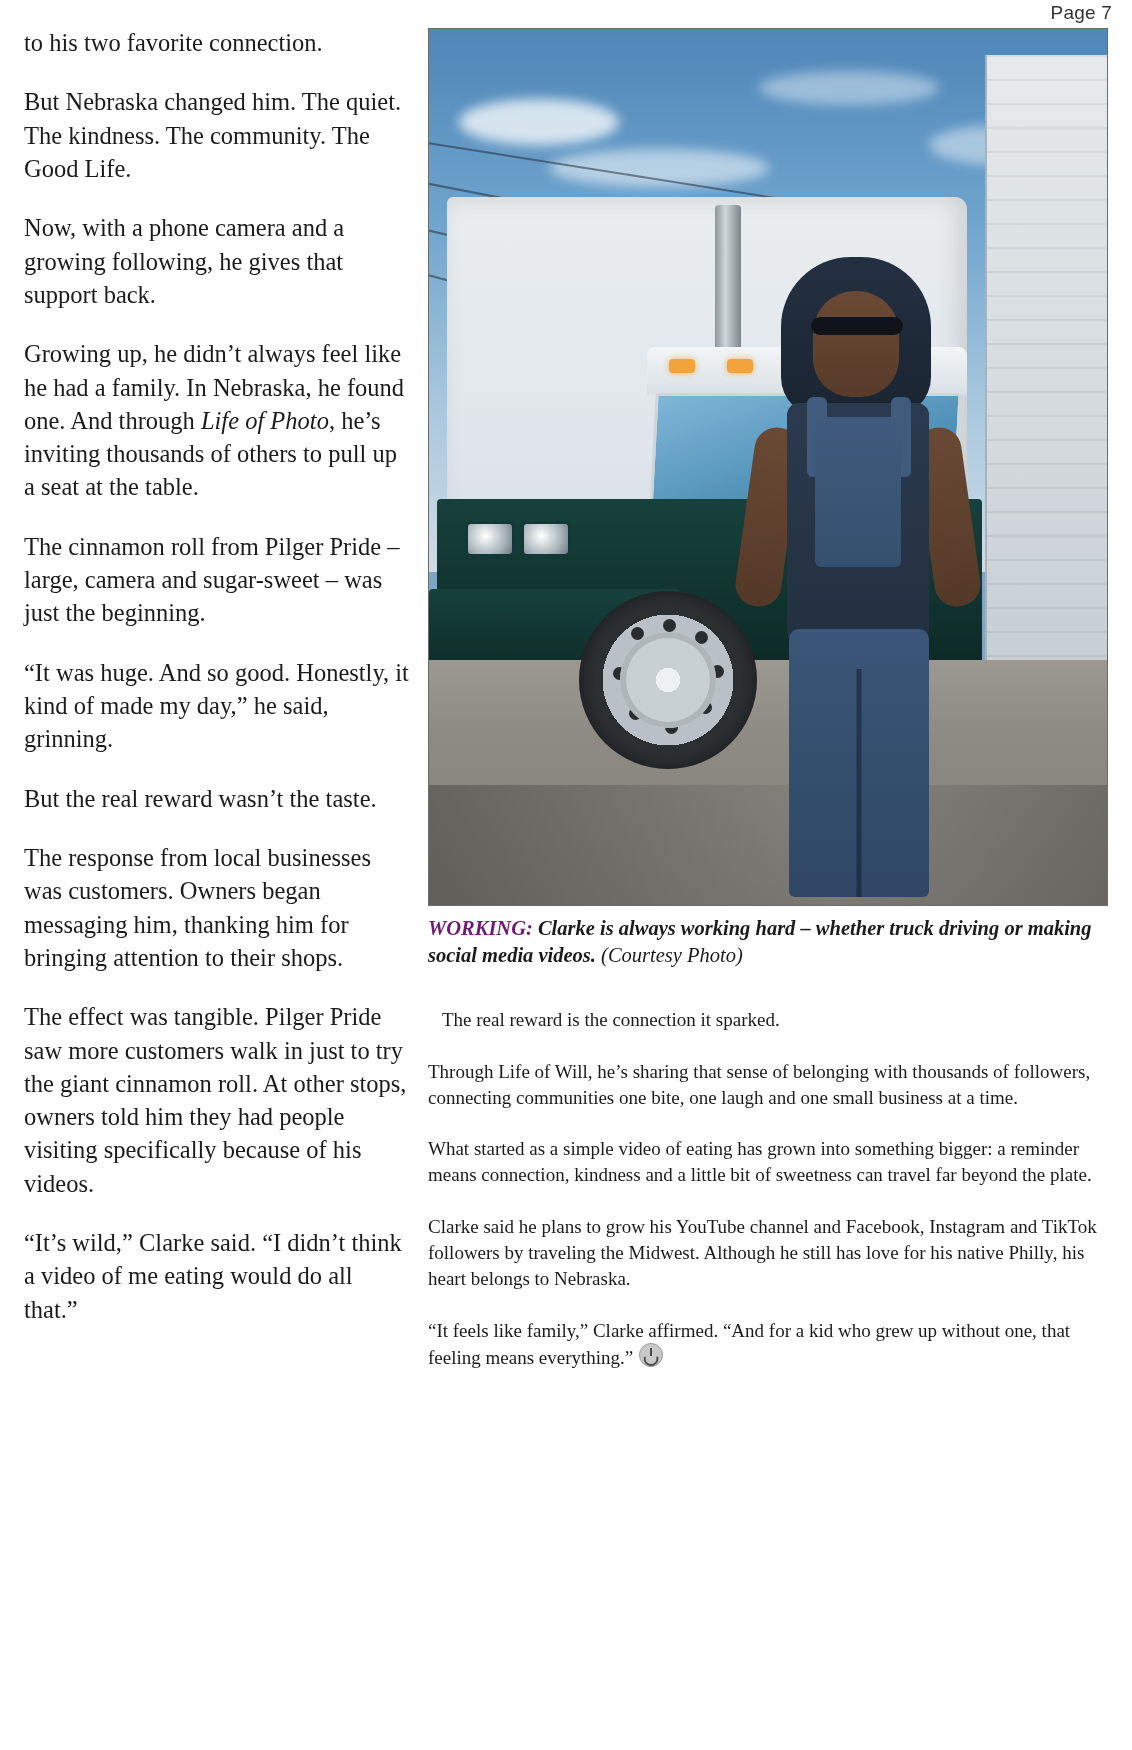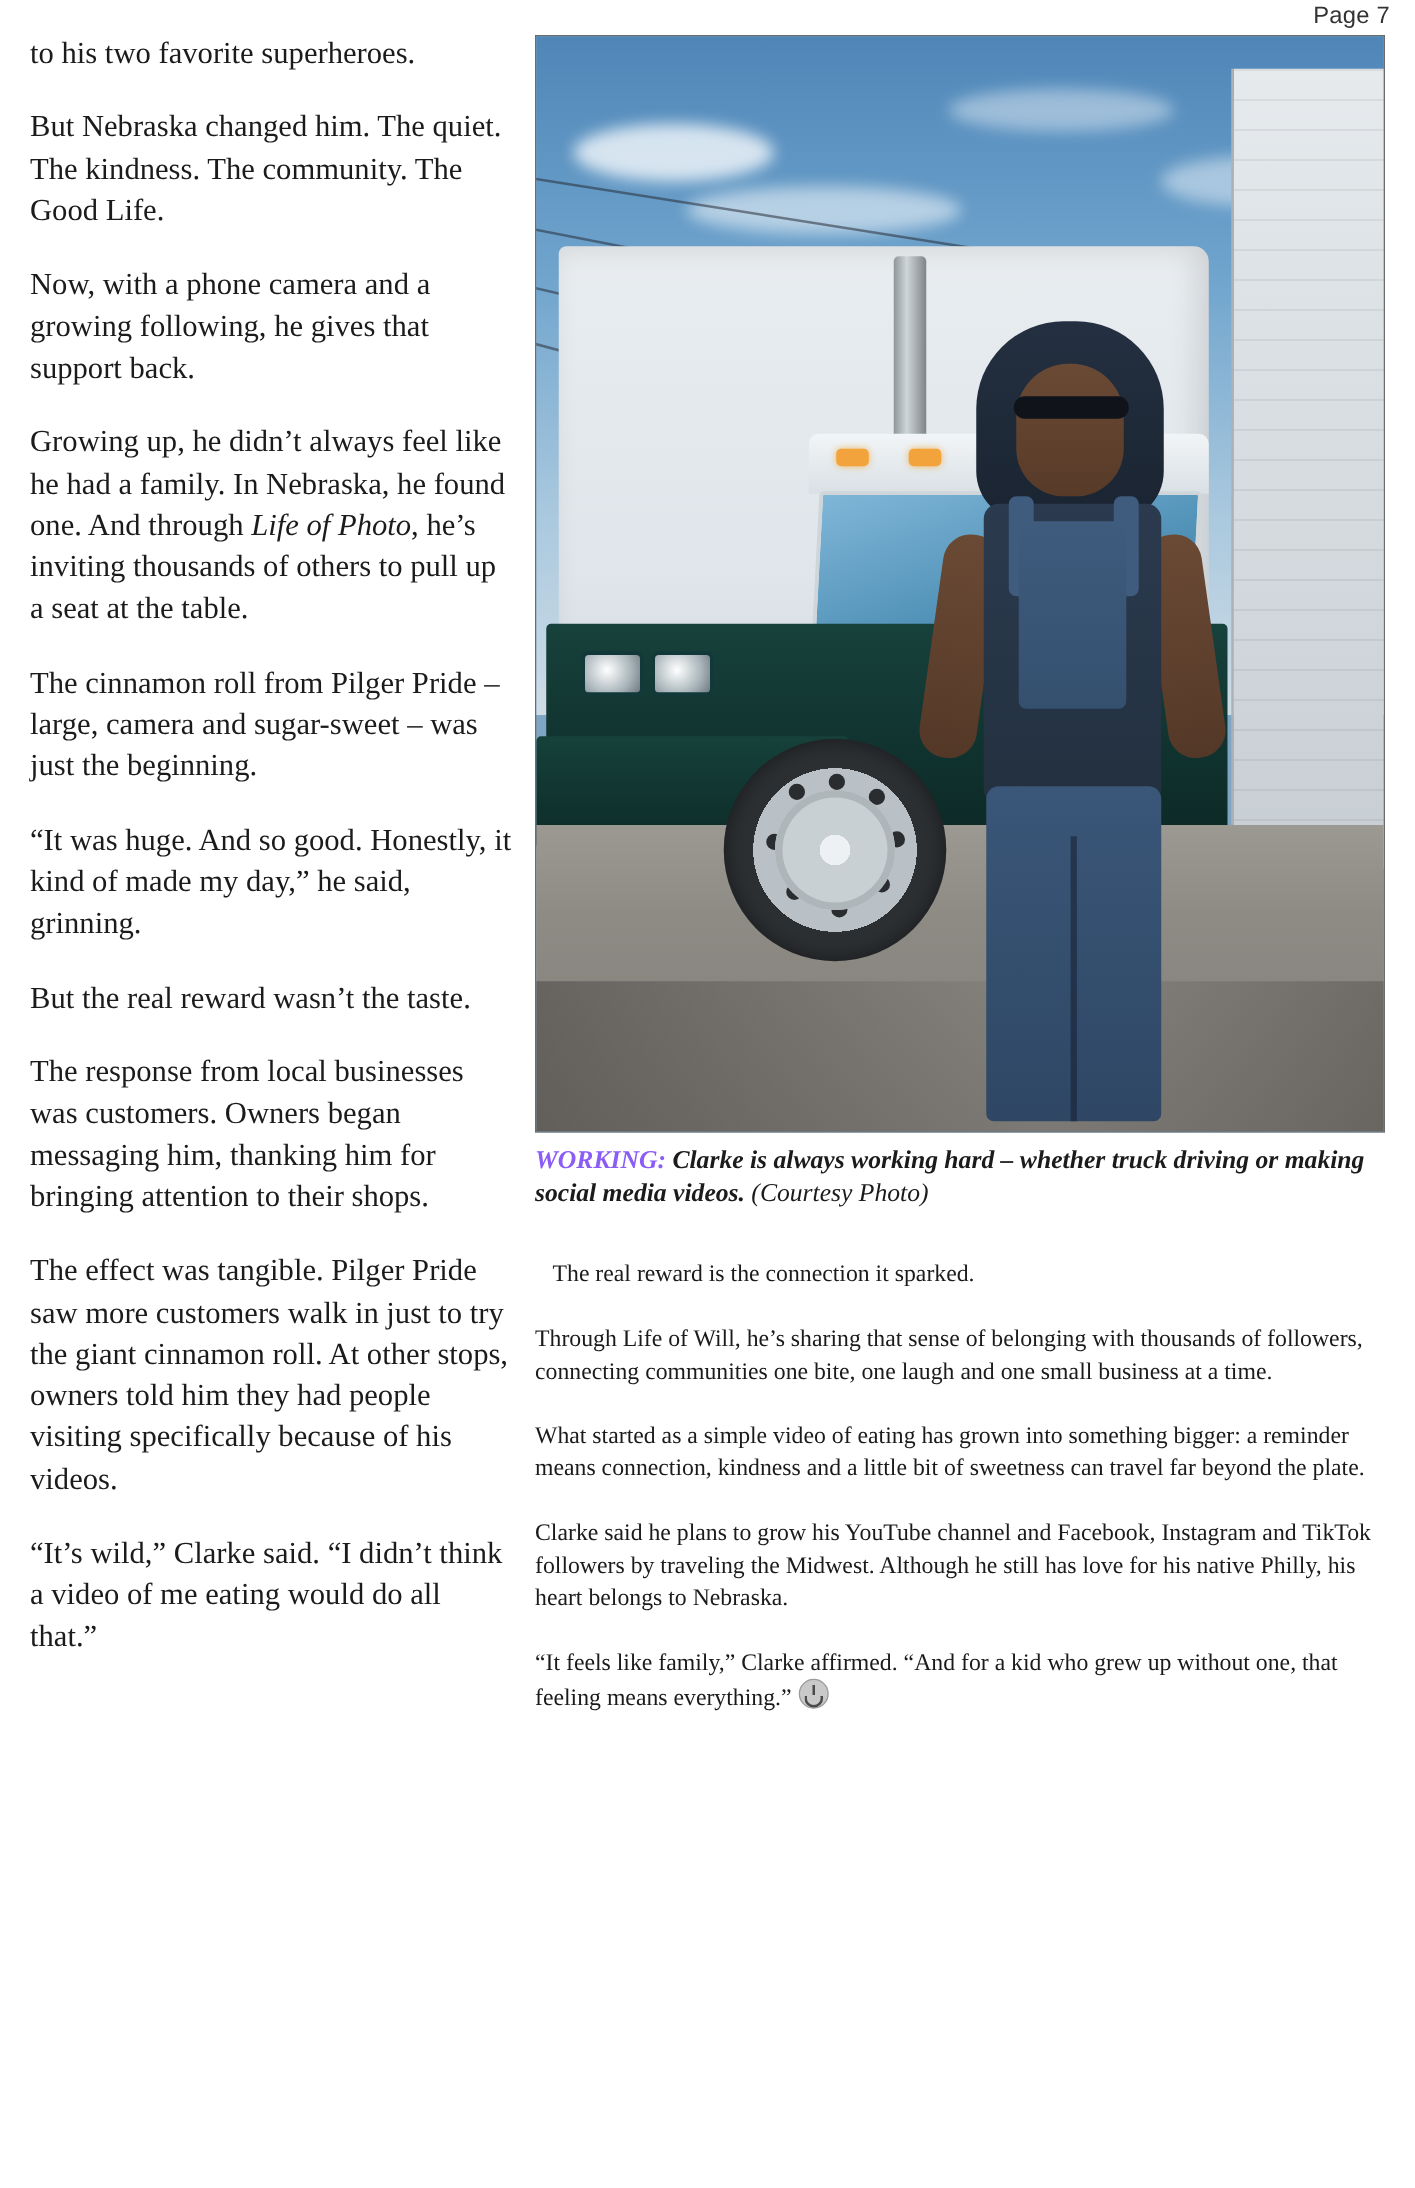--- a/index.html
+++ b/index.html
@@ -249,21 +249,21 @@
     margin-top: 9px;
     width: 680px;
     font-size: 20.5px;
     line-height: 1.3;
     font-style: italic;
     color: #1b1b1b;
   }
   .caption .lead {
     font-weight: bold;
     font-style: italic;
-    color: #8b5cf6;
+    color: #701a75;
   }
   .caption .bold { font-weight: bold; font-style: italic; }
   .caption .courtesy { font-style: italic; font-weight: normal; }
 
   
   .col-right {
     position: absolute;
     left: 428px;
     top: 1007px;
     width: 680px;
@@ -301,21 +301,21 @@
   }
 </style>
 </head>
 <body>
 
 <div class="page">
 
   <div class="page-number">Page 7</div>
 
   <div class="col-left">
-    <p>to his two favorite superheroes.</p>
+    <p>to his two favorite connection.</p>
     <p>But Nebraska changed him. The quiet. The kindness. The community. The Good Life.</p>
     <p>Now, with a phone camera and a growing following, he gives that support back.</p>
     <p><span>Growing up, he didn’t always feel like he had a family. In Nebraska, he found one. And through </span><em class="italic">Life of Photo</em><span>, he’s inviting thousands of others to pull up a seat at the table.</span></p>
     <p>The cinnamon roll from Pilger Pride – large, camera and sugar-sweet – was just the beginning.</p>
     <p>“It was huge. And so good. Honestly, it kind of made my day,” he said, grinning.</p>
     <p>But the real reward wasn’t the taste.</p>
     <p>The response from local businesses was customers. Owners began messaging him, thanking him for bringing attention to their shops.</p>
     <p>The effect was tangible. Pilger Pride saw more customers walk in just to try the giant cinnamon roll. At other stops, owners told him they had people visiting specifically because of his videos.</p>
     <p>“It’s wild,” Clarke said. “I didn’t think a video of me eating would do all that.”</p>
   </div>

